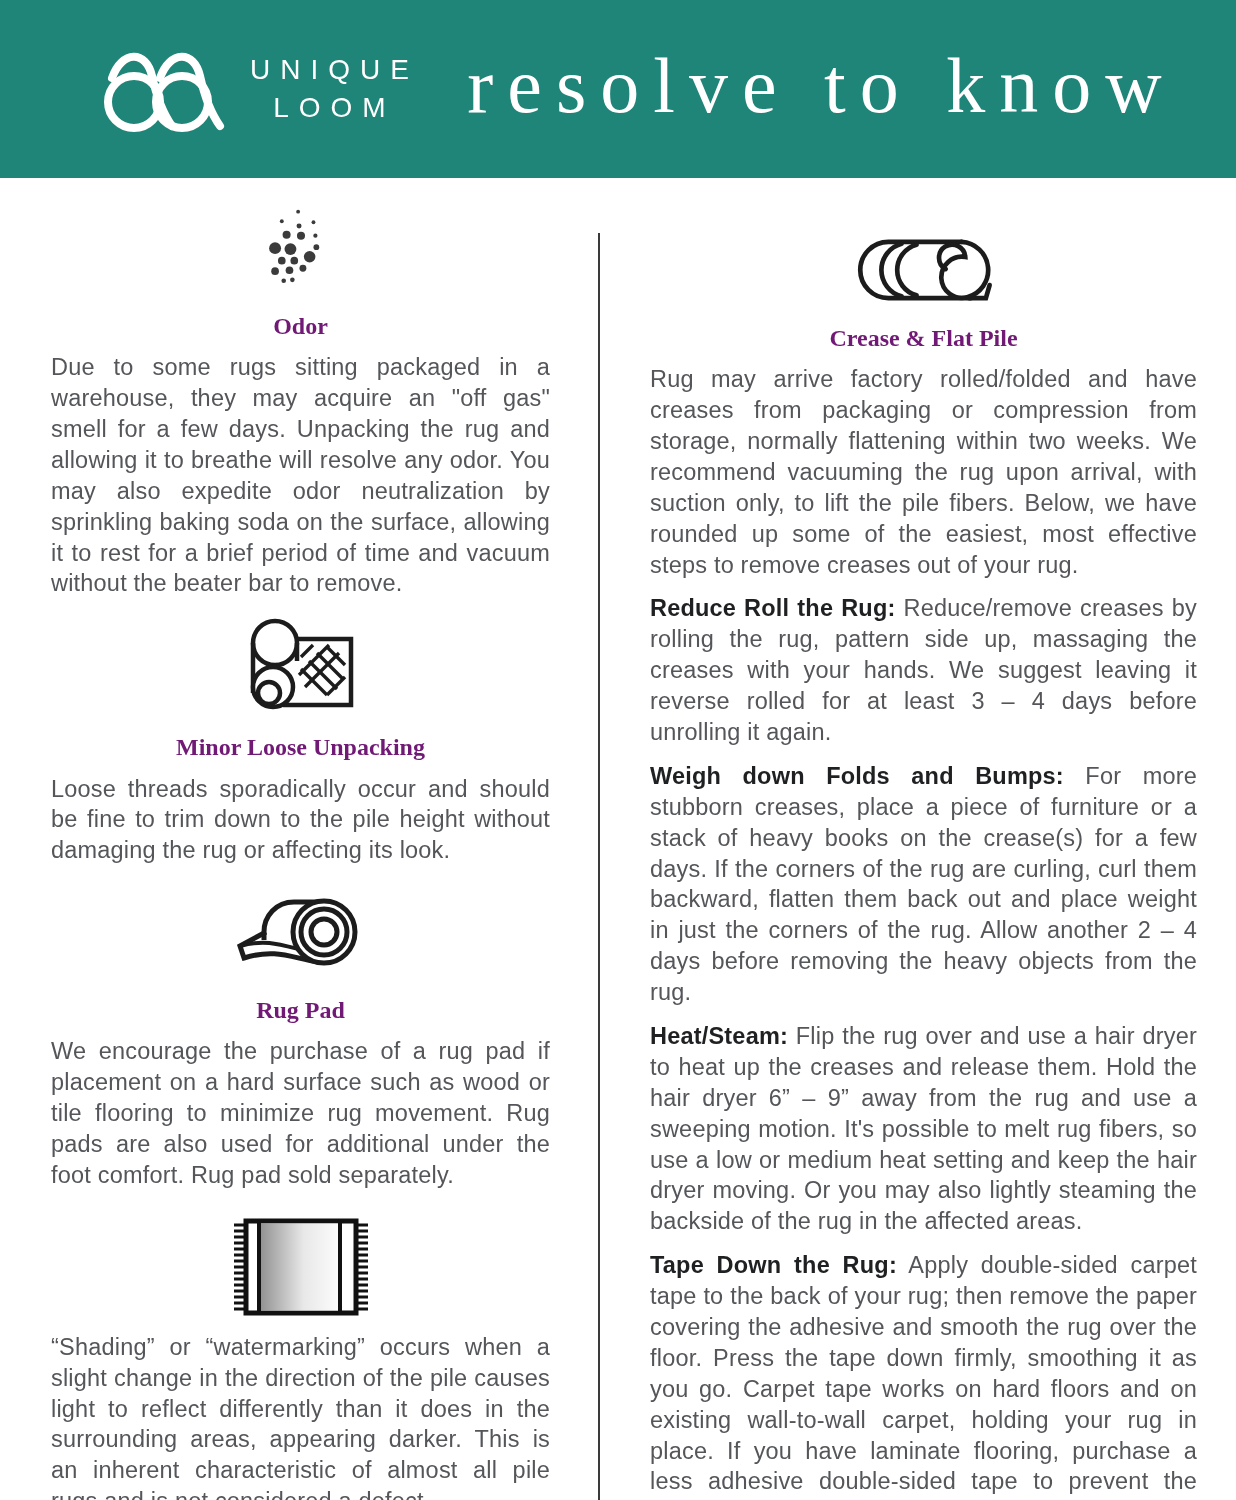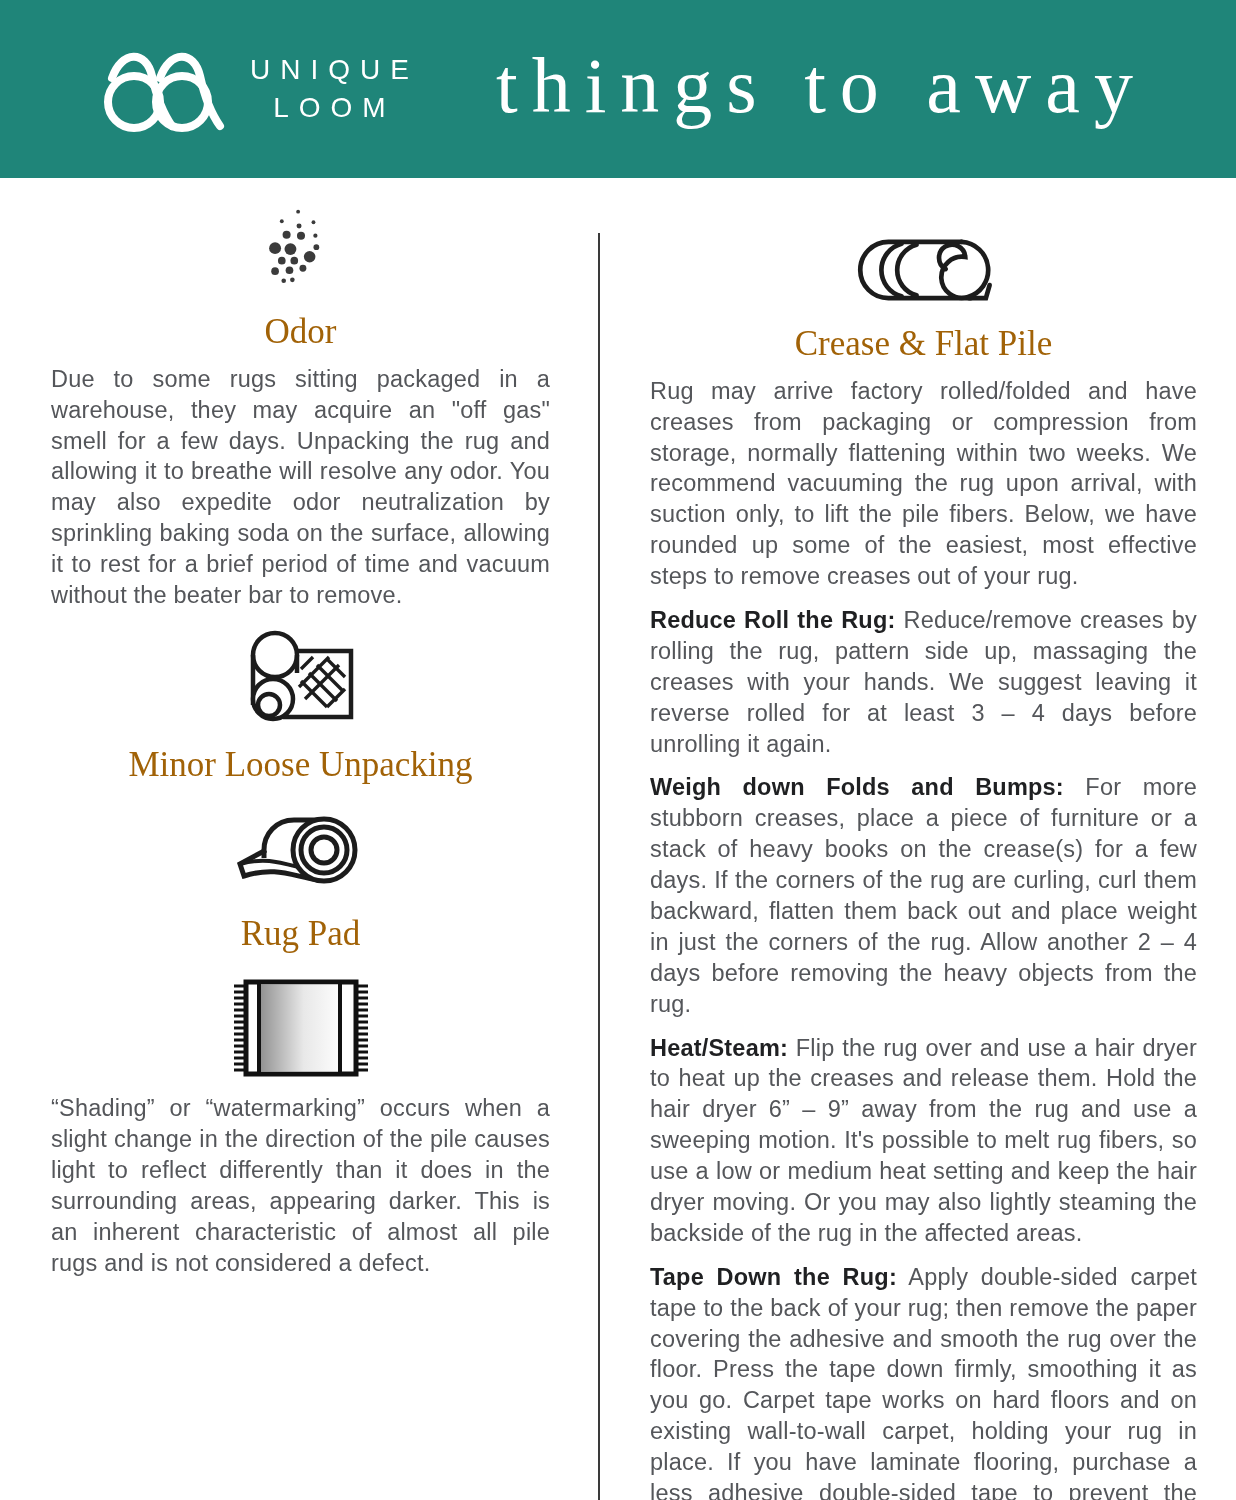--- a/index.html
+++ b/index.html
@@ -29,22 +29,22 @@
   .col{box-sizing:border-box;}
   .col-left{width:600px;padding:0 37px 0 38px;}
   .col-right{width:636px;padding:0 26px 0 37px;}
   .divider{
     position:absolute;left:598px;top:233px;bottom:0;width:2px;
     background:#3a3a3a;
   }
   
   .icon-row{text-align:center;}
   h2{
-    font-family:"Liberation Serif",serif;font-weight:400;color:#a16207;
-    font-size:35px;text-align:center;margin:14px 0 8px 0;line-height:1.05;
+    font-family:"Liberation Serif",serif;font-weight:700;color:#701a75;
+    font-size:24px;text-align:center;margin:14px 0 8px 0;line-height:1.05;
   }
   p.body{
     margin:13px;text-align:justify;font-size:23.5px;line-height:1.315;
     letter-spacing:0.2px;color:#54565a;
   }
   p.body strong{color:#1f2022;font-weight:700;}
   .s-odor .icon-row{margin-top:26px;}
   .s-threading .icon-row{margin-top:14px;}
   .s-rugpad .icon-row{margin-top:22px;}
   .s-shading .icon-row{margin-top:24px;}
@@ -62,21 +62,21 @@
       <circle cx="38" cy="64" r="26"></circle>
       <path d="M16,40 C26,12 50,12 56,38 C60,56 66,74 76,88"></path>
       <circle cx="86" cy="64" r="26"></circle>
       <path d="M64,40 C74,12 98,12 104,38 C108,56 114,74 124,88"></path>
     </svg>
     <div class="brand-text">
       <div>UNIQUE</div>
       <div>LOOM</div>
     </div>
   </div>
-  <div class="page-title">things to away</div>
+  <div class="page-title">resolve to know</div>
 </div>
 
 <div class="divider"></div>
 
 <div class="columns">
 
   <div class="col col-left">
 
     <div class="section s-odor">
       <div class="icon-row">
@@ -120,34 +120,36 @@
               <path d="M66,44 L78,32"></path>
           </g>
           <circle cx="40" cy="30" r="22" fill="#ffffff"></circle>
           <path d="M18,30 L18,80"></path>
           <path d="M62,30 L62,48"></path>
           <circle cx="38" cy="74" r="20" fill="#ffffff"></circle>
           <circle cx="34" cy="80" r="11" fill="#ffffff"></circle>
         </svg>
       </div>
       <h2>Minor Loose Unpacking</h2>
+      <p class="body">Loose threads sporadically occur and should be fine to trim down to the pile height without damaging the rug or affecting its look.</p>
     </div>
 
     <div class="section s-rugpad">
       <div class="icon-row">
         <svg width="138" height="96" viewBox="0 0 138 96" fill="none" stroke="#1c1c1c" stroke-width="5">
           <path d="M92,14 L62,14 C44,14 32,28 32,44 L32,52"></path>
           <path d="M34,44 L8,58 L12,70 C44,60 60,70 86,74"></path>
           <path d="M8,58 C36,50 52,58 78,64" stroke-width="4"></path>
           <circle cx="92" cy="44" r="31" fill="#ffffff"></circle>
           <circle cx="92" cy="44" r="23"></circle>
           <circle cx="92" cy="44" r="13"></circle>
         </svg>
       </div>
       <h2>Rug Pad</h2>
+      <p class="body">We encourage the purchase of a rug pad if placement on a hard surface such as wood or tile flooring to minimize rug movement. Rug pads are also used for additional under the foot comfort. Rug pad sold separately.</p>
     </div>
 
     <div class="section s-shading">
       <div class="icon-row">
         <svg width="150" height="104" viewBox="0 0 150 104">
           <defs>
             <linearGradient id="shadeGrad" x1="0" y1="0" x2="1" y2="0">
               <stop offset="0" stop-color="#8f8f8f"></stop>
               <stop offset="0.55" stop-color="#e8e8e8"></stop>
               <stop offset="1" stop-color="#fdfdfd"></stop>

